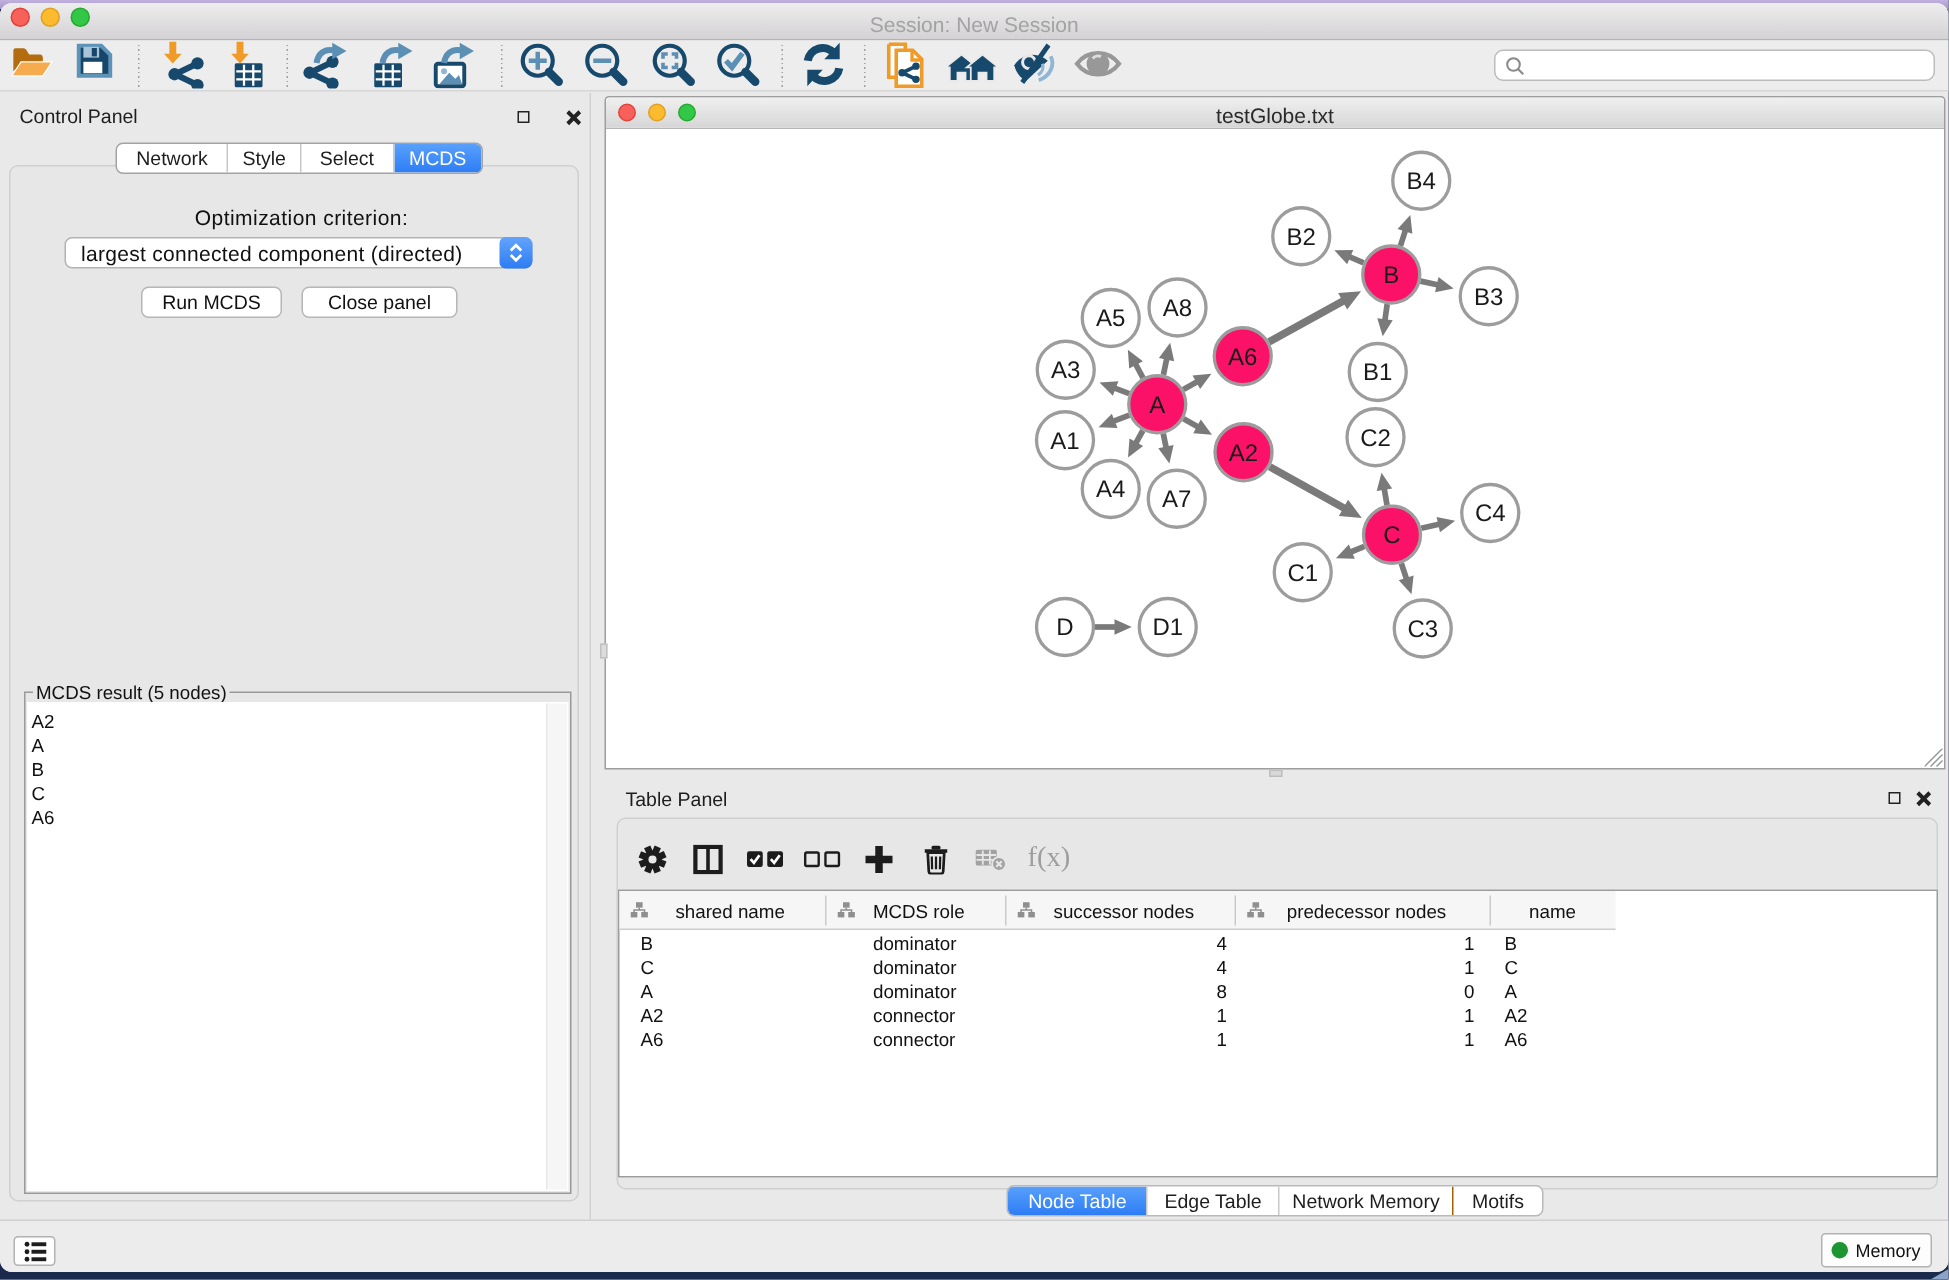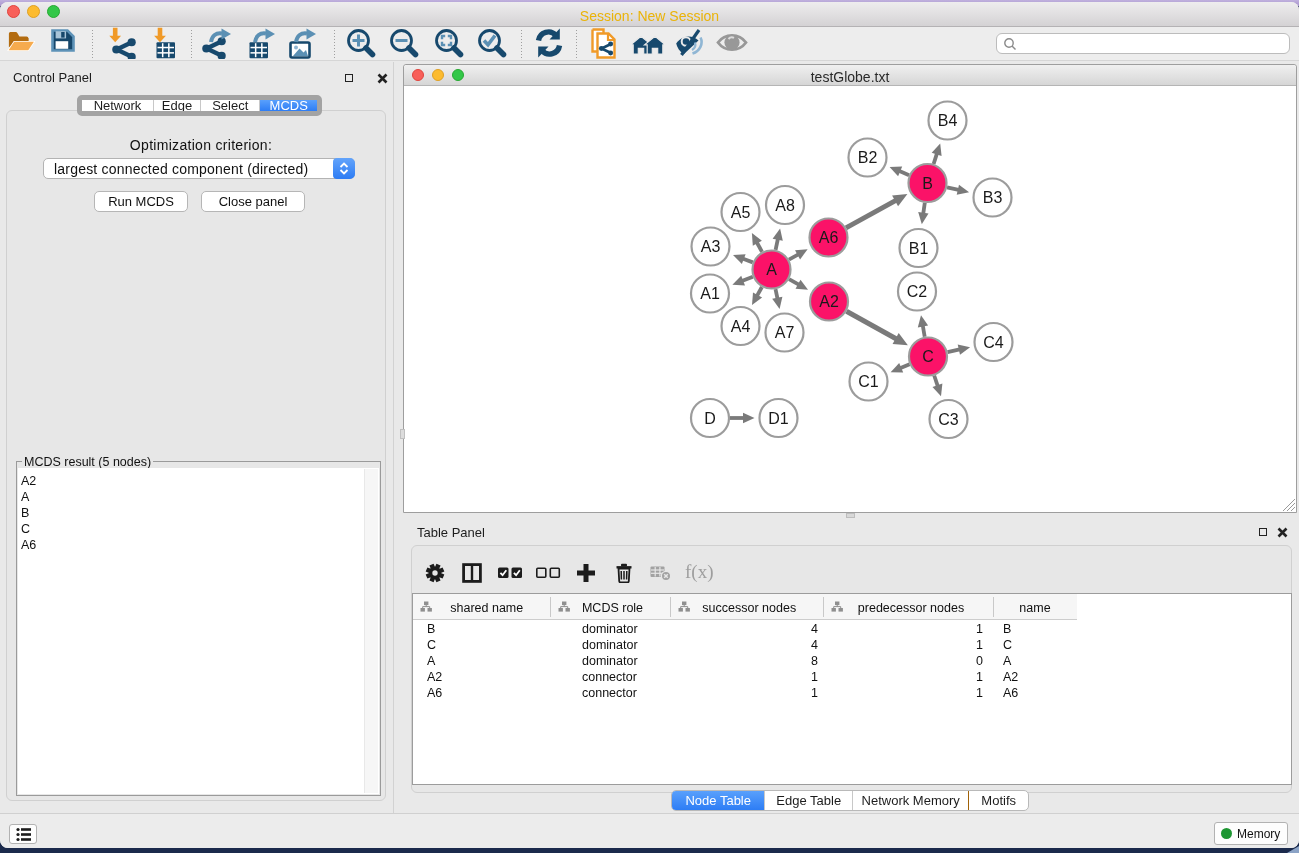--- a/index.html
+++ b/index.html
@@ -5,21 +5,21 @@
 body{font-family:"Liberation Sans",sans-serif;background:#16254a;position:relative}
 .abs{position:absolute}
 </style></head><body>
 <div class="abs" style="left:0;top:0;width:1299px;height:6px;background:linear-gradient(#c0b1de,#a995cc)"></div>
 <div class="abs" style="left:0;top:845px;width:1299px;height:8px;background:#1b2a4c"></div>
 <div class="abs" style="left:0;top:2px;width:1299px;height:846px;background:#e9e9e9;border-radius:8px"></div>
 <div class="abs" style="left:0;top:2px;width:1299px;height:25px;background:linear-gradient(#eeedee,#d4d2d4);border-bottom:1px solid #b4b2b4;border-radius:8px 8px 0 0"></div>
 <div class="abs" style="left:7.0px;top:5px;width:13px;height:13px;border-radius:50%;background:#f8605a;border:1px solid #e0443e"></div>
 <div class="abs" style="left:27.0px;top:5px;width:13px;height:13px;border-radius:50%;background:#fcbb2f;border:1px solid #dfa023"></div>
 <div class="abs" style="left:46.5px;top:5px;width:13px;height:13px;border-radius:50%;background:#33c748;border:1px solid #27a932"></div>
-<div class="abs" style="left:0;top:8px;width:1299px;text-align:center;font-size:14px;color:#eab308">Session: New Session</div>
+<div class="abs" style="left:0;top:8px;width:1299px;text-align:center;font-size:14px;color:#a3a3a3">Session: New Session</div>
 <div class="abs" style="left:0;top:27px;width:1299px;height:34px;background:#ededed;border-bottom:1px solid #d6d6d6"></div>
 <div class="abs" style="left:92px;top:30px;width:1px;height:28px;background:repeating-linear-gradient(#9f9f9f 0 1px,transparent 1px 3px)"></div>
 <div class="abs" style="left:191px;top:30px;width:1px;height:28px;background:repeating-linear-gradient(#9f9f9f 0 1px,transparent 1px 3px)"></div>
 <div class="abs" style="left:334px;top:30px;width:1px;height:28px;background:repeating-linear-gradient(#9f9f9f 0 1px,transparent 1px 3px)"></div>
 <div class="abs" style="left:521px;top:30px;width:1px;height:28px;background:repeating-linear-gradient(#9f9f9f 0 1px,transparent 1px 3px)"></div>
 <div class="abs" style="left:576px;top:30px;width:1px;height:28px;background:repeating-linear-gradient(#9f9f9f 0 1px,transparent 1px 3px)"></div>
 <svg style="position:absolute;left:2px;top:24px" width="36" height="34" viewBox="0 24 36 34">
     <path d="M6.9 47.5 L6.9 33.6 Q6.9 32.1 8.4 32.1 L13.6 32.1 Q14.9 32.1 15.5 33.2 L17.4 36.4 L24.6 36.4 Q26.4 36.4 26.4 38.2 L26.4 42 L11.8 42 Z" fill="#b36c10"></path>
     <path d="M6.9 47.5 L11.5 41 L26.4 38 L26.4 42.5 L13 42.5 Z" fill="#b36c10"></path>
     <path d="M6.6 50.2 L12.2 41.7 L31.9 41.7 L26.3 50.2 Z" fill="#f6ab4e" stroke="#ffffff" stroke-width="1.6"></path>
@@ -139,23 +139,23 @@
     <circle cx="6" cy="6" r="4.2" fill="none" stroke="#8a8a8a" stroke-width="1.4"></circle>
     <line x1="9" y1="9" x2="12.5" y2="12.5" stroke="#8a8a8a" stroke-width="1.4"></line>
   </svg>
 <div class="abs" style="left:13px;top:70px;font-size:13px;color:#1d1d1d">Control Panel</div>
 <div class="abs" style="left:345px;top:74px;width:8px;height:8px;border:1.5px solid #222"></div>
 <svg style="position:absolute;left:377px;top:73px" width="11" height="11" viewBox="0 0 11 11">
     <path d="M1.5 1.5 L9.5 9.5 M9.5 1.5 L1.5 9.5" stroke="#222222" stroke-width="2.6"></path>
   </svg>
 <div class="abs" style="left:393px;top:62px;width:1px;height:751px;background:#d2d2d2"></div>
 <div class="abs" style="left:6px;top:110px;width:380px;height:691px;background:#e7e7e7;border:1px solid #d0d0d0;border-radius:6px"></div>
-<div style="position:absolute;left:77px;top:95px;width:245px;height:21px;background:#ffffff;border:5px solid #a3a3a3;border-radius:5px;box-sizing:border-box;overflow:hidden;display:flex">
+<div style="position:absolute;left:77px;top:95px;width:245px;height:21px;background:#ffffff;border:1px solid #a3a3a3;border-radius:5px;box-sizing:border-box;overflow:hidden;display:flex">
     <div style="width:74px;height:100%;color:#1d1d1d;box-sizing:border-box;display:flex;align-items:center;justify-content:center;font-size:13px">Network</div>
-    <div style="width:49px;height:100%;color:#1d1d1d;border-left:1px solid #c8c8c8;box-sizing:border-box;display:flex;align-items:center;justify-content:center;font-size:13px">Edge</div>
+    <div style="width:49px;height:100%;color:#1d1d1d;border-left:1px solid #c8c8c8;box-sizing:border-box;display:flex;align-items:center;justify-content:center;font-size:13px">Style</div>
     <div style="width:62px;height:100%;color:#1d1d1d;border-left:1px solid #c8c8c8;box-sizing:border-box;display:flex;align-items:center;justify-content:center;font-size:13px">Select</div>
     <div style="width:60px;height:100%;background:linear-gradient(#59a0fc,#2d7df5);color:#ffffff;border-left:1px solid #c8c8c8;box-sizing:border-box;display:flex;align-items:center;justify-content:center;font-size:13px">MCDS</div>
   </div>
 <div class="abs" style="left:11px;top:137px;width:380px;text-align:center;font-size:14px;letter-spacing:0.3px;color:#111">Optimization criterion:</div>
 <div class="abs" style="left:43px;top:158px;width:312px;height:21px;background:#ffffff;border:1px solid #b3b3b3;border-radius:5px"></div>
 <div class="abs" style="left:54px;top:161px;font-size:14px;letter-spacing:0.2px;color:#111">largest connected component (directed)</div>
 <div class="abs" style="left:333px;top:158px;width:22px;height:21px;background:linear-gradient(#63a4fb,#2d7cf4);border-radius:4px 5px 5px 4px"></div>
 <svg style="position:absolute;left:337px;top:161px" width="14" height="15" viewBox="0 0 14 15">
     <path d="M3.5 6 L7 2.5 L10.5 6" stroke="#ffffff" stroke-width="1.8" fill="none"></path>
     <path d="M3.5 9 L7 12.5 L10.5 9" stroke="#ffffff" stroke-width="1.8" fill="none"></path>

